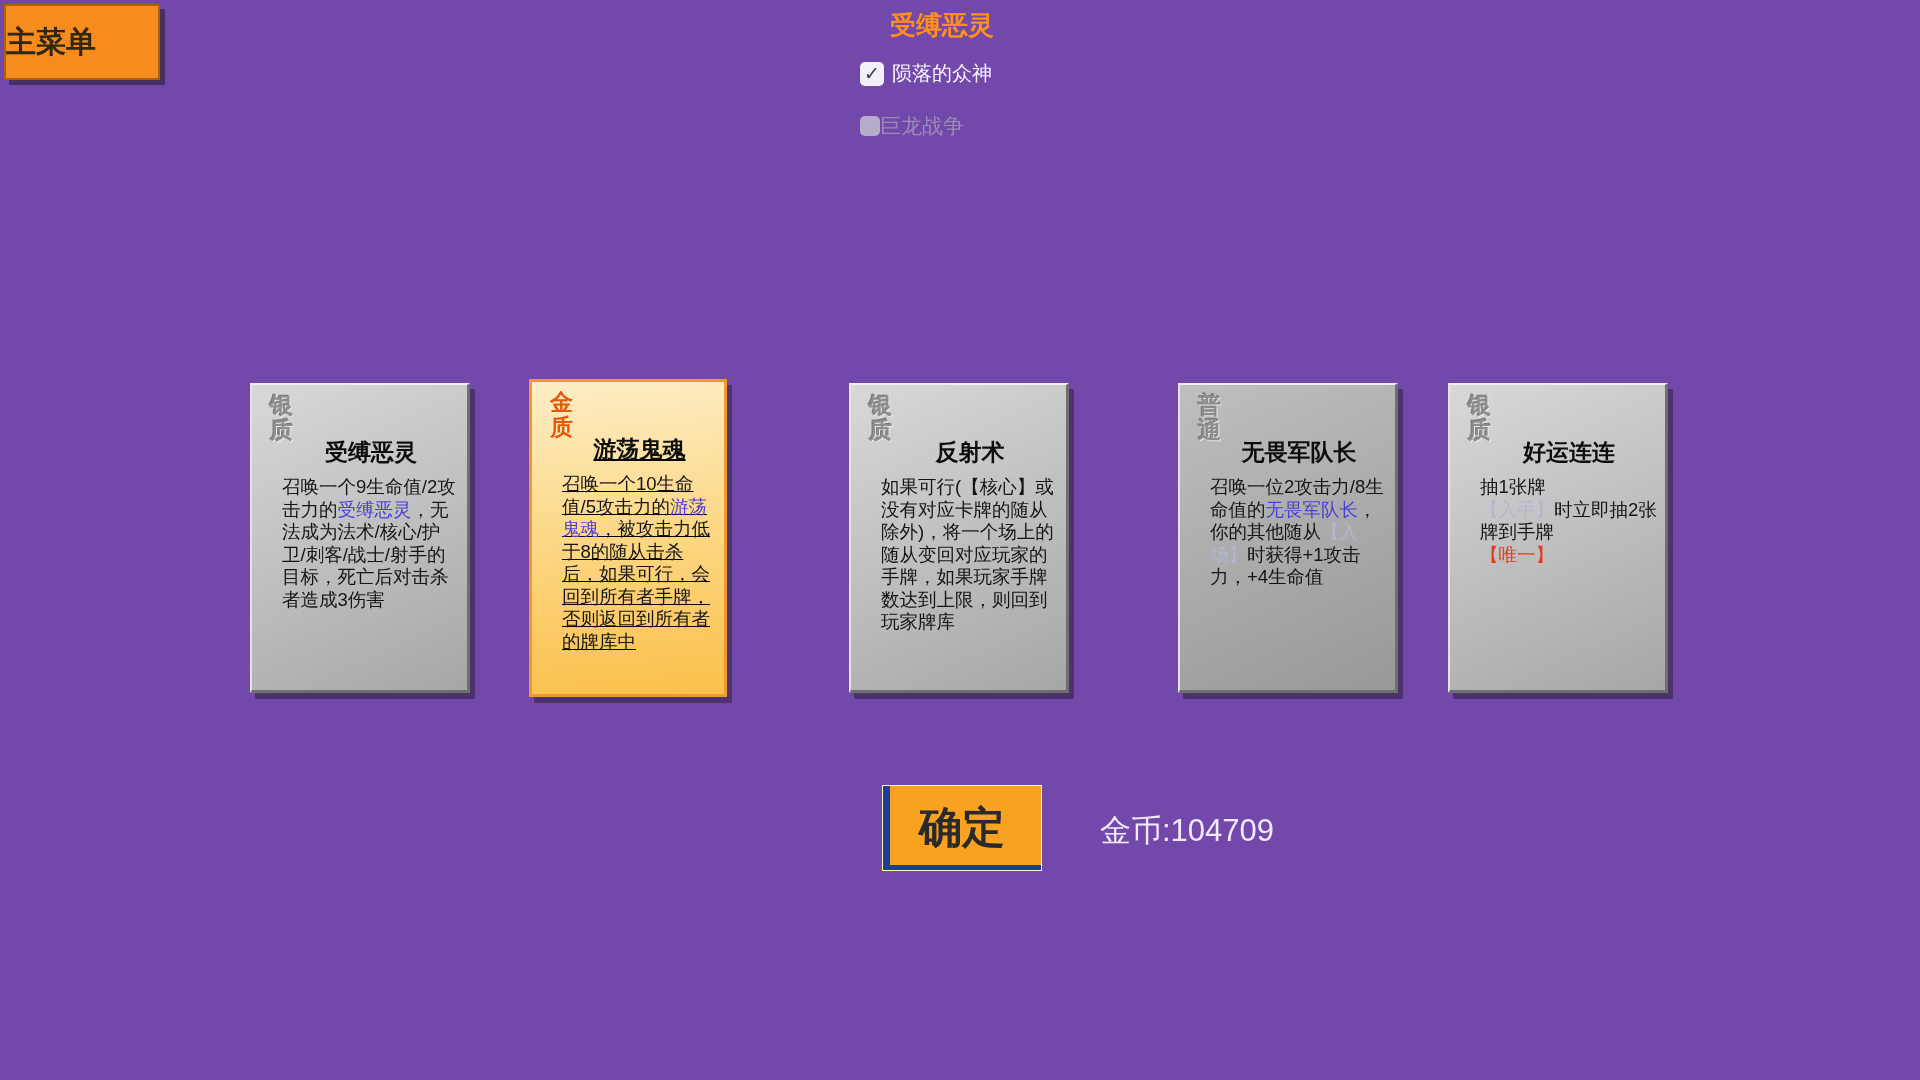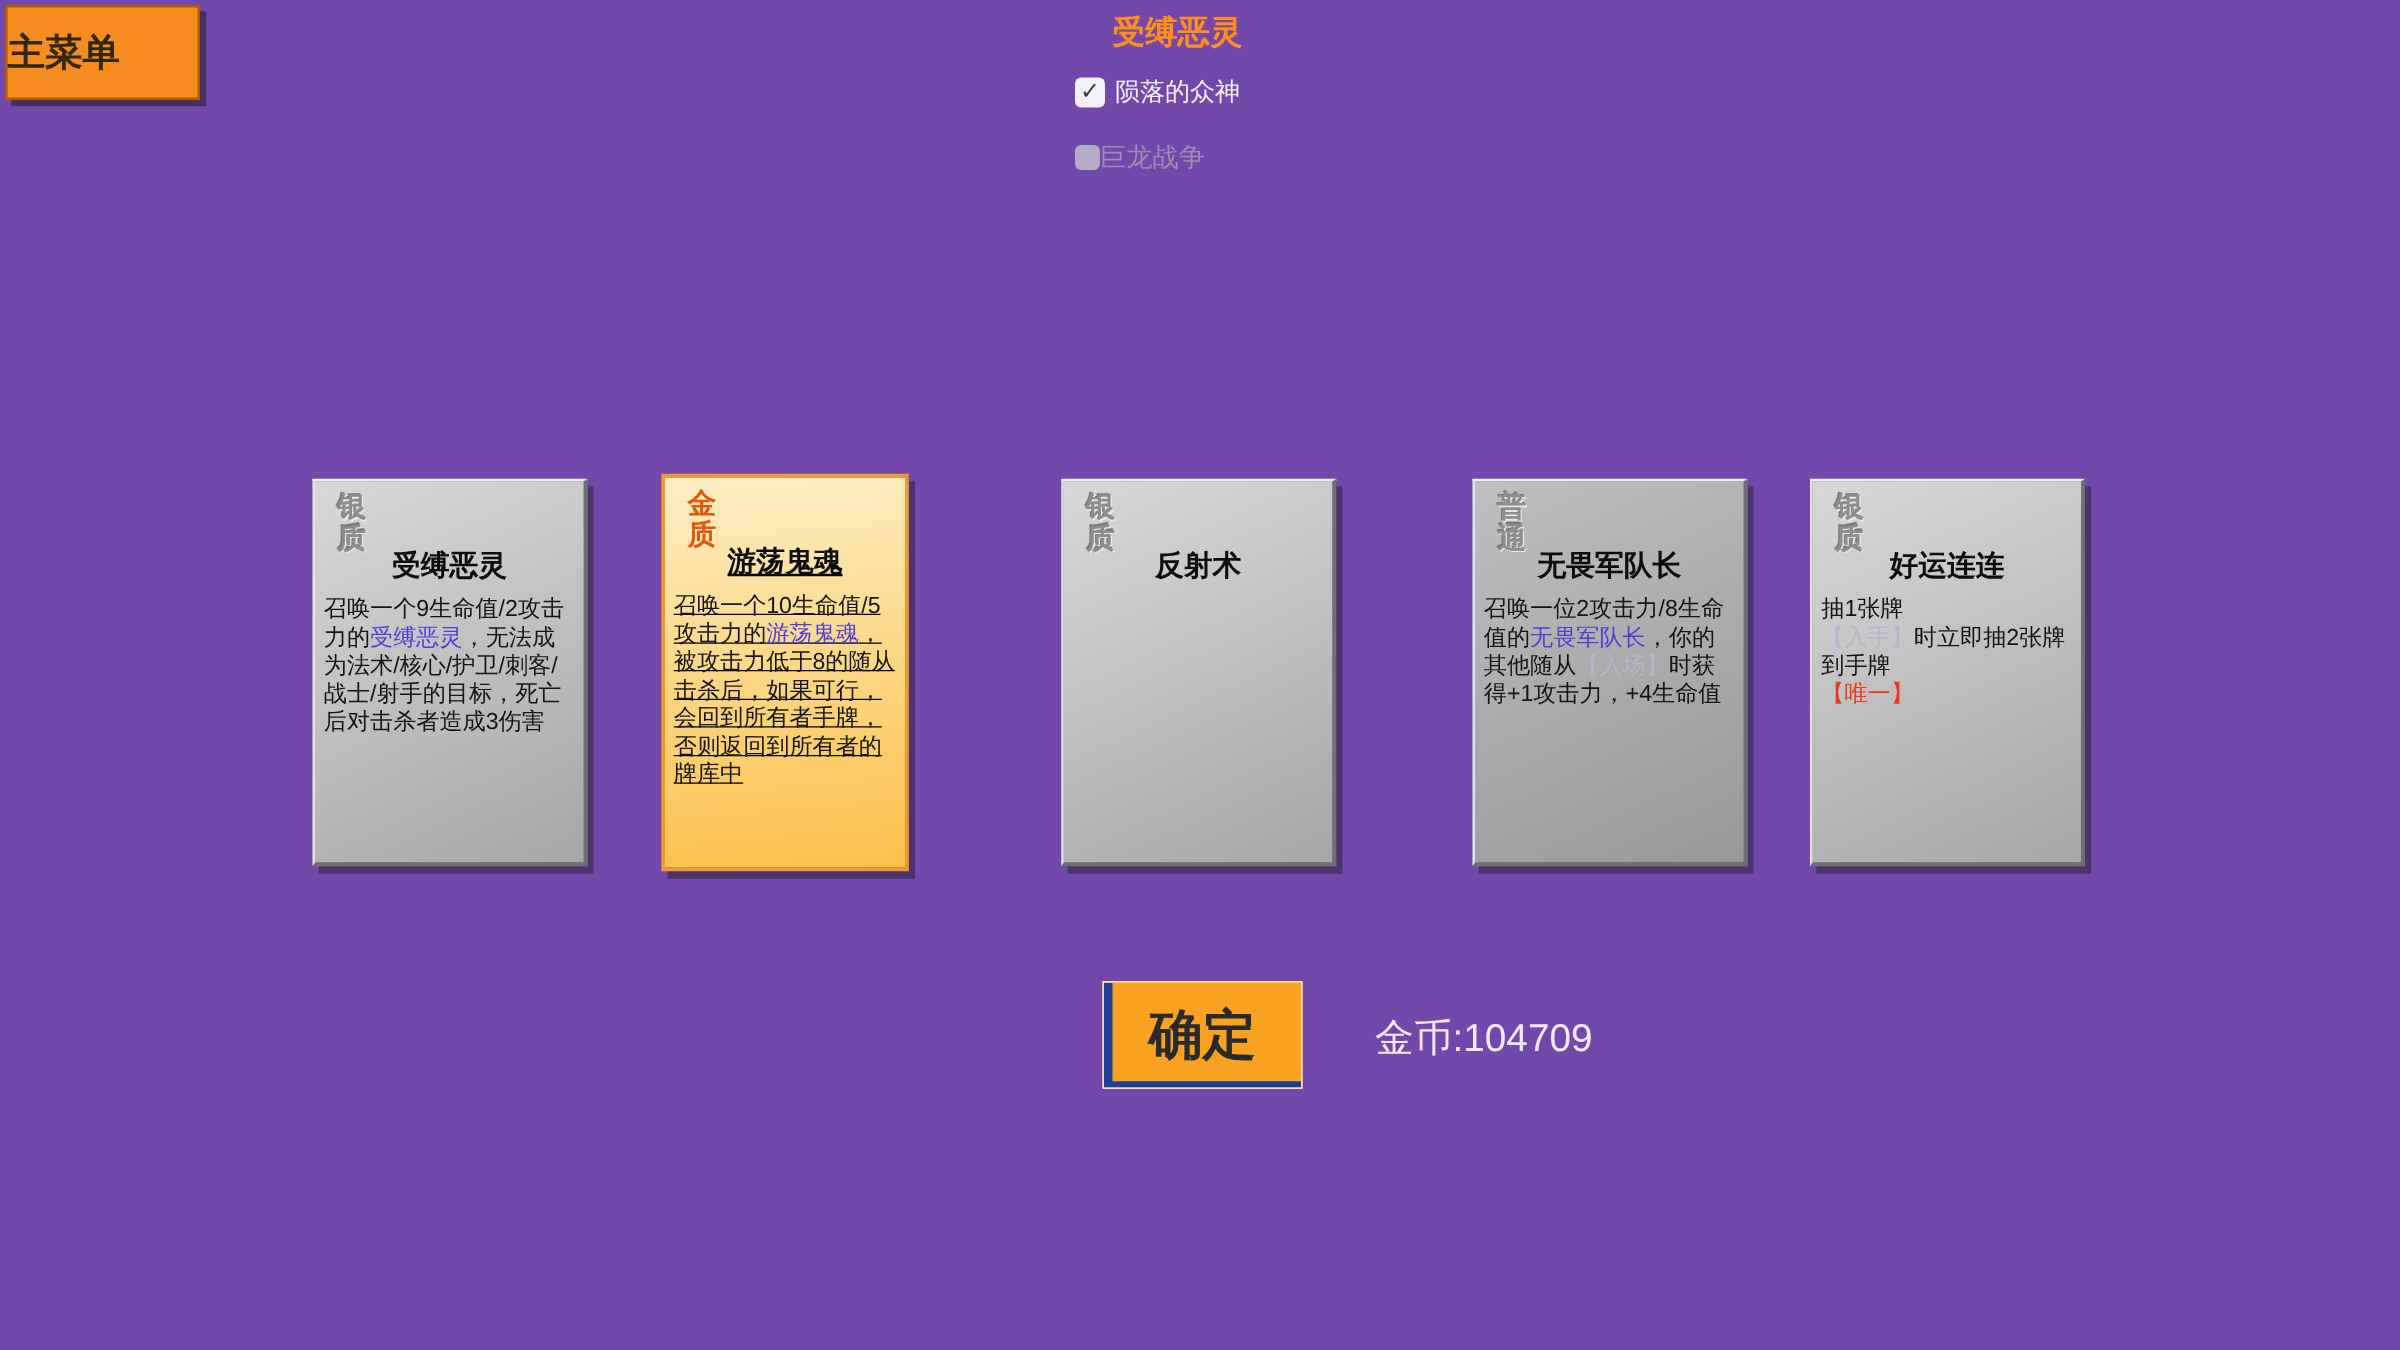--- a/index.html
+++ b/index.html
@@ -32,20 +32,21 @@
   #pack-row-0 .checkbox{width:24px;height:24px;background:#f4f0fa;}
   #pack-row-0 .checkbox .check{color:#3c3c3c;font-size:19px;font-weight:bold;line-height:1;}
   #pack-row-1 .checkbox{width:20px;height:20px;background:#b6abc9;}
   #pack-row-0 .pack-label{margin-left:8px;color:#f8f3fd;font-size:20px;}
   #pack-row-1 .pack-label{color:#9a8cb4;font-size:21px;}
   
   .card{
     position:absolute;top:383px;width:220px;height:310px;
     box-sizing:border-box;cursor:pointer;
     box-shadow:5px 6px 0 rgba(38,30,48,0.5);
+    padding-left:23px;
   }
   .card.silver,.card.common{
     border-top:2px solid #efefef;border-left:2px solid #e4e4e4;
     border-right:3px solid #6f6f6f;border-bottom:3px solid #6f6f6f;
   }
   .card.silver{background:linear-gradient(155deg,#d8d8d8 0%,#c2c2c2 45%,#a6a6a6 100%);}
   .card.common{background:linear-gradient(155deg,#bfbfbf 0%,#adadad 45%,#989898 100%);}
   .card.gold{
     background:linear-gradient(175deg,#fdeec6 0%,#fcd98a 45%,#fbc04a 100%);
     border:3px solid #f0992c;
@@ -117,20 +118,21 @@
     <div class="card-body"><span>召唤一个9生命值/2攻击力的</span><span class="seg-link">受缚恶灵</span><span>，无法成为法术/核心/护卫/刺客/战士/射手的目标，死亡后对击杀者造成3伤害</span></div>
   </div>
   <div class="card pos2 gold selected">
     <div class="stamp">金质</div>
     <div class="card-title">游荡鬼魂</div>
     <div class="card-body"><span>召唤一个10生命值/5攻击力的</span><span class="seg-link">游荡鬼魂</span><span>，被攻击力低于8的随从击杀后，如果可行，会回到所有者手牌，否则返回到所有者的牌库中</span></div>
   </div>
   <div class="card pos3 silver">
     <div class="stamp">银质</div>
     <div class="card-title">反射术</div>
+    <div class="card-body"><span>如果可行(【核心】或没有对应卡牌的随从除外)，将一个场上的随从变回对应玩家的手牌，如果玩家手牌数达到上限，则回到玩家牌库</span></div>
   </div>
   <div class="card pos4 common">
     <div class="stamp">普通</div>
     <div class="card-title">无畏军队长</div>
     <div class="card-body"><span>召唤一位2攻击力/8生命值的</span><span class="seg-link">无畏军队长</span><span>，你的其他随从</span><span class="seg-keyword">【入场】</span><span>时获得+1攻击力，+4生命值</span></div>
   </div>
   <div class="card pos5 silver">
     <div class="stamp">银质</div>
     <div class="card-title">好运连连</div>
     <div class="card-body"><span>抽1张牌

